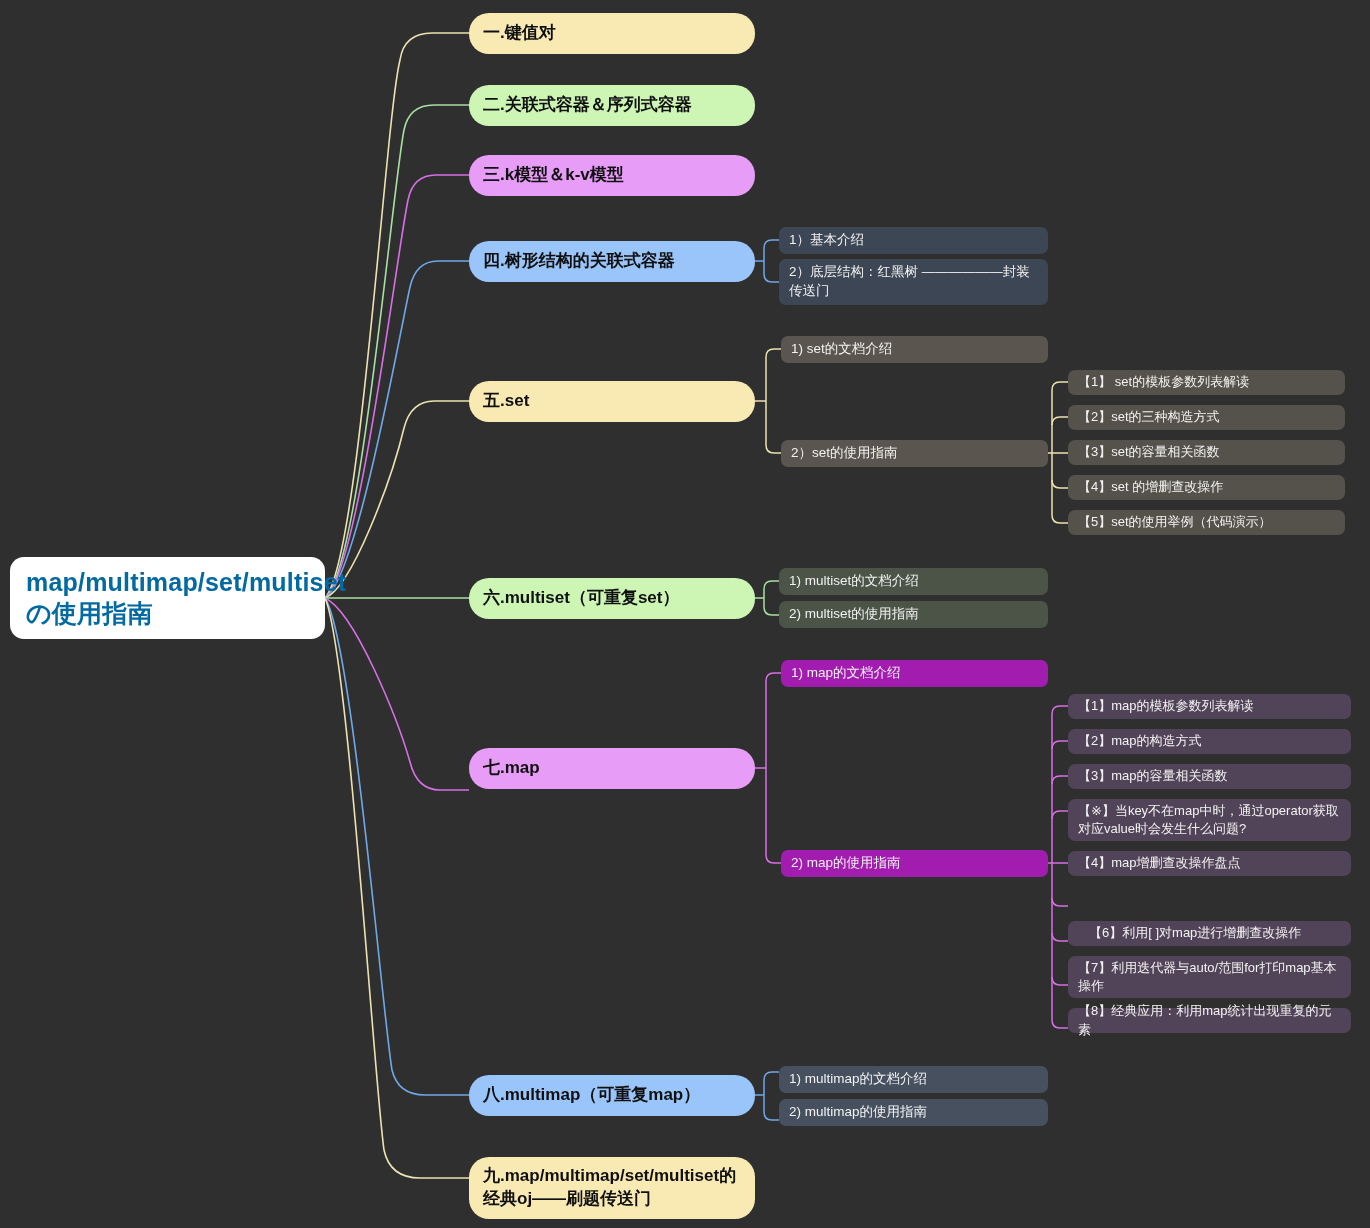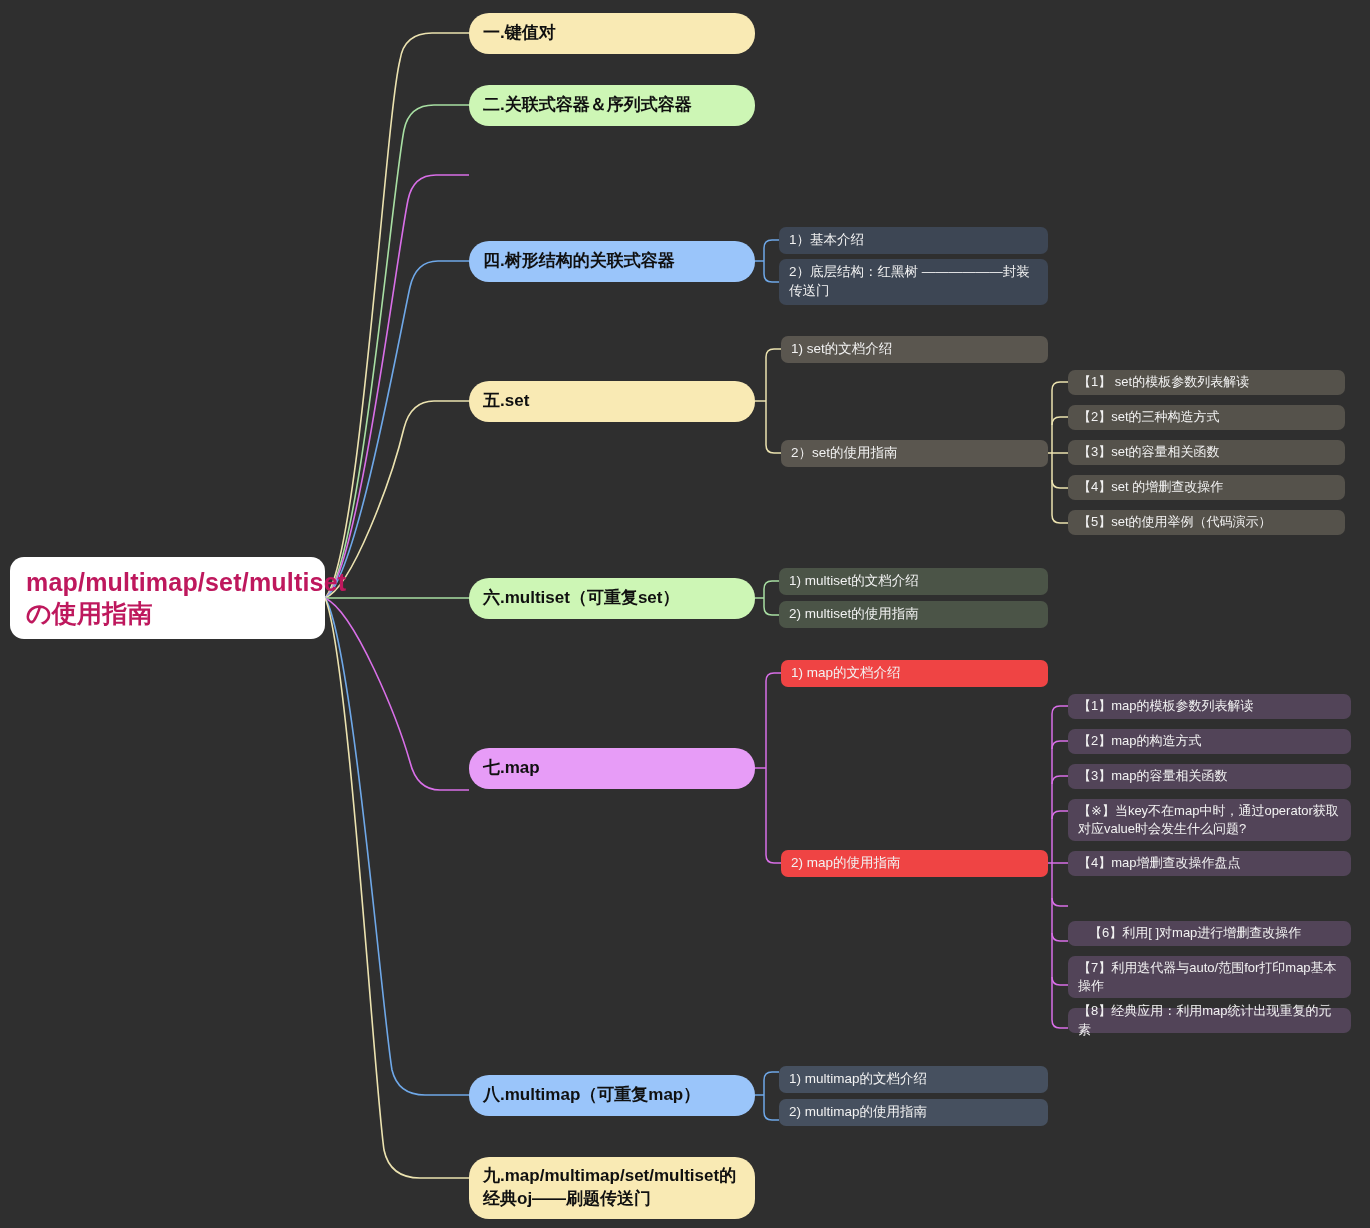--- a/index.html
+++ b/index.html
@@ -11,21 +11,21 @@
     position:relative;
   }
   #canvas{position:absolute;left:0;top:0;width:1370px;height:1228px;}
   svg#links{position:absolute;left:0;top:0;width:1370px;height:1228px;pointer-events:none;}
 
   .node{position:absolute;box-sizing:border-box;display:flex;align-items:center;}
   .node .txt{display:block;width:100%;}
 
   
   .root{
-    background:#ffffff;color:#be185d;
+    background:#ffffff;color:#0369a1;
     border-radius:14px;
     padding:10px 16px;
     font-size:25px;font-weight:700;line-height:1.25;
     letter-spacing:.2px;
   }
 
   
   .l1{
     border-radius:20px;
     padding:8px 14px;
@@ -40,21 +40,21 @@
   
   .l2{
     border-radius:7px;
     padding:6px 10px;
     font-size:13.5px;color:#f2f2f2;font-weight:400;
     line-height:1.4;
   }
   .l2.gray      {background:#5a564f;}
   .l2.slate     {background:#3d4654;}
   .l2.greengray {background:#4b5447;}
-  .l2.plum      {background:#ef4444;}
+  .l2.plum      {background:#a21caf;}
   .l2.bluegray  {background:#46505f;}
 
   
   .l3{
     border-radius:7px;
     padding:6px 10px;
     font-size:13px;color:#f2f2f2;
     line-height:1.4;
   }
   .l3.gray {background:#55524b;}
@@ -133,20 +133,23 @@
   </div>
 
   <div class="node l1 cream" style="left:469px;top:13px;width:286px;height:41px;">
     <span class="txt">一.键值对</span>
   </div>
 
   <div class="node l1 green" style="left:469px;top:85px;width:286px;height:41px;">
     <span class="txt">二.关联式容器＆序列式容器</span>
   </div>
 
+  <div class="node l1 magenta" style="left:469px;top:155px;width:286px;height:41px;">
+    <span class="txt">三.k模型＆k-v模型</span>
+  </div>
 
   <div class="node l1 blue" style="left:469px;top:241px;width:286px;height:41px;">
     <span class="txt">四.树形结构的关联式容器</span>
   </div>
 
   <div class="node l1 cream" style="left:469px;top:381px;width:286px;height:41px;">
     <span class="txt">五.set</span>
   </div>
 
   <div class="node l1 green" style="left:469px;top:578px;width:286px;height:41px;">

